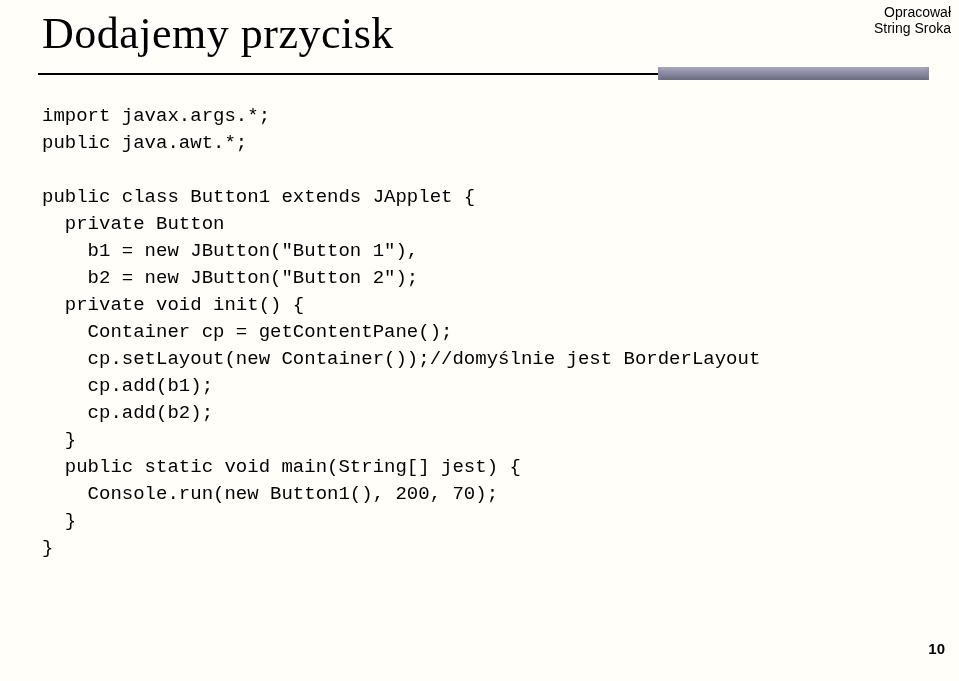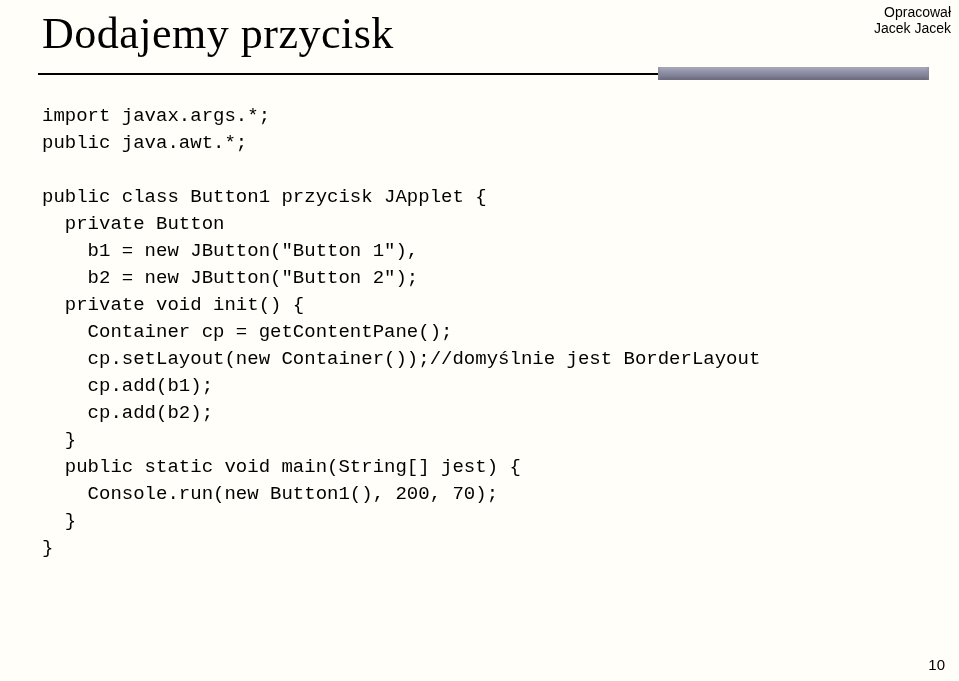--- a/index.html
+++ b/index.html
@@ -60,48 +60,49 @@
   .code {
     font-family: "Courier New", Courier, monospace;
     font-size: 19px;
     line-height: 1.42;
     white-space: pre;
     margin-left: 4px;
     color: #000;
   }
   .pagenum {
     position: absolute;
-    bottom: 8px;
+    bottom: 24px;
     right: 14px;
     font-family: Arial, sans-serif;
     font-size: 15px;
     color: #000;
+    font-weight: bold;
   }
 </style>
 </head>
 <body>
 
 <div class="page">
 
   <div class="attrib">
     <div>Opracował</div>
-    <div>Jacek Jacek</div>
+    <div>String Sroka</div>
   </div>
 
   <h1 class="title">Dodajemy przycisk</h1>
 
   <div class="title-rule">
     <div class="line"></div>
     <div class="stub"></div>
   </div>
 
   <div class="code"><span>import javax.args.*;</span>
 <span>public java.awt.*;</span>
 <span></span>
-<span>public class Button1 przycisk JApplet {</span>
+<span>public class Button1 extends JApplet {</span>
 <span>  private Button</span>
 <span>    b1 = new JButton("Button 1"),</span>
 <span>    b2 = new JButton("Button 2");</span>
 <span>  private void init() {</span>
 <span>    Container cp = getContentPane();</span>
 <span>    cp.setLayout(new Container());//domyślnie jest BorderLayout</span>
 <span>    cp.add(b1);</span>
 <span>    cp.add(b2);</span>
 <span>  }</span>
 <span>  public static void main(String[] jest) {</span>

